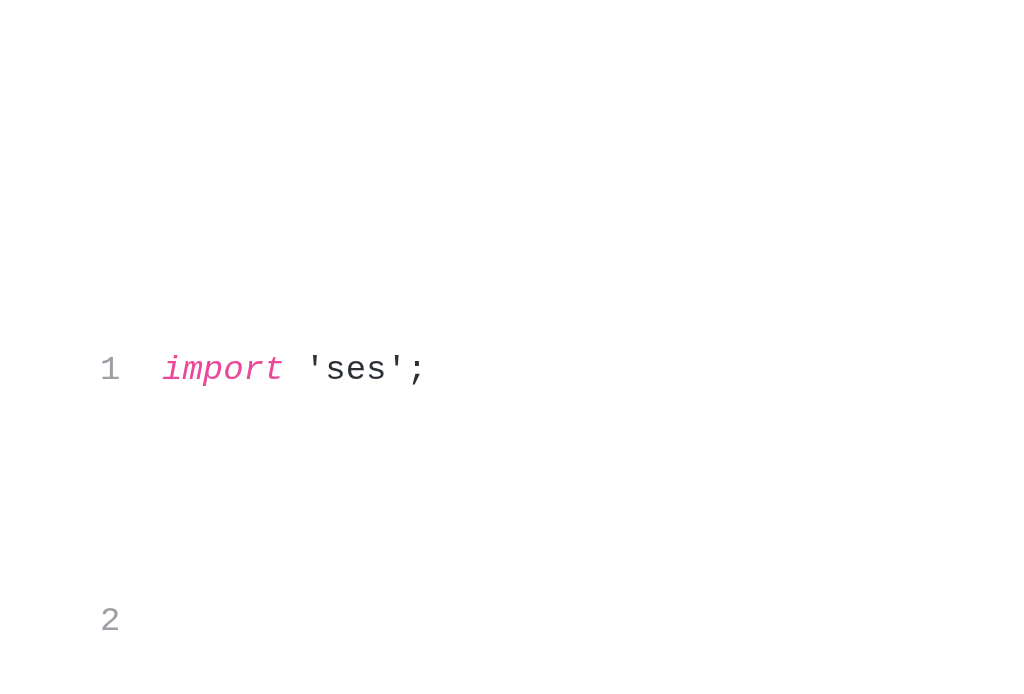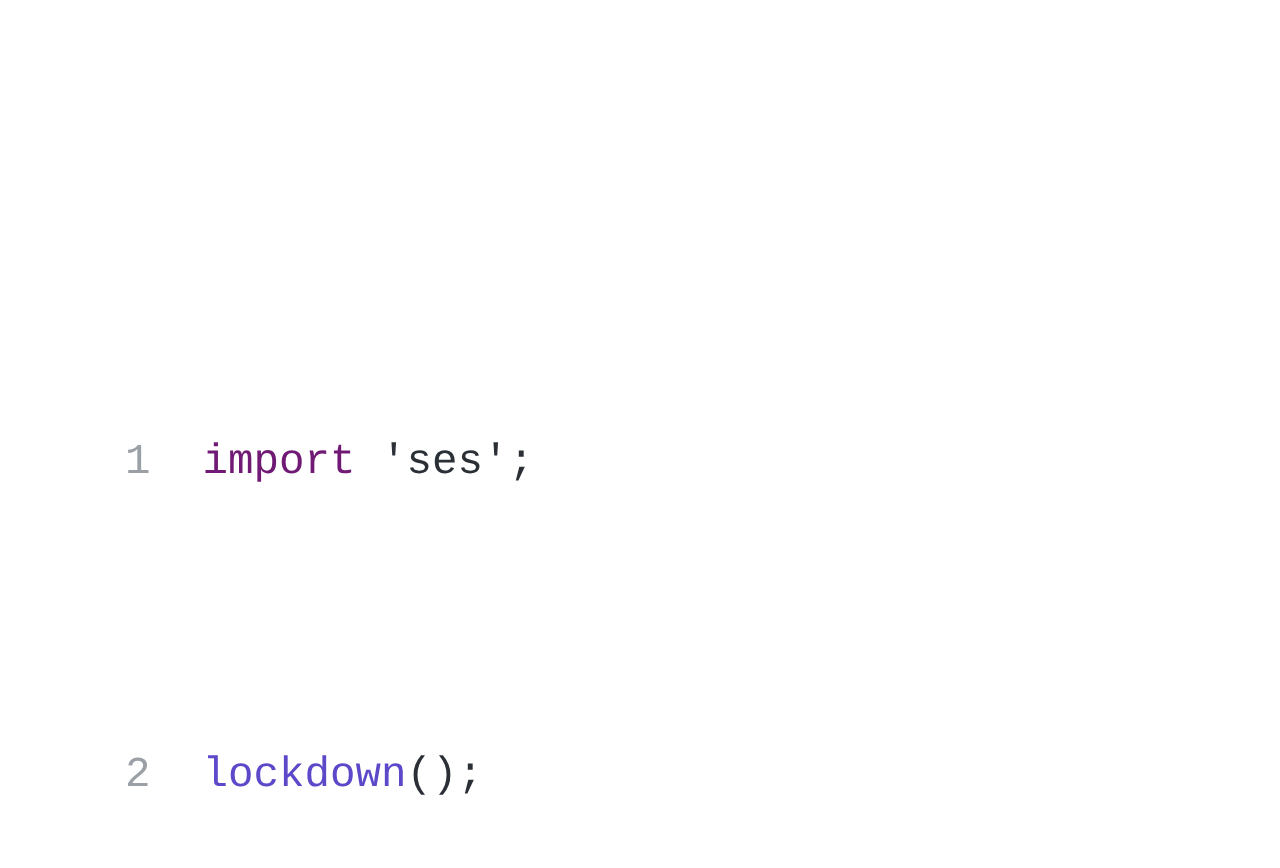--- a/index.html
+++ b/index.html
@@ -26,37 +26,36 @@
   .gutter {
     width: 62px;
     color: #9aa0a6;
     font-weight: 400;
     user-select: none;
     text-align: left;
   }
   .code {
     color: #2b2f36;
   }
-  .kw      { color: #701a75; } 
+  .kw      { color: #ec4899; font-style: italic; } 
   .str     { color: #2b2f36; } 
   .fn      { color: #5c49c9; } 
   .punct   { color: #2b2f36; } 
 </style>
 </head>
 <body>
 
 <div class="code-block">
 
   <div class="line">
     <span class="gutter">1</span>
     <span class="code"><span class="kw">import</span><span> </span><span class="str">'</span><span class="str">ses</span><span class="str">'</span><span class="punct">;</span></span>
   </div>
 
   <div class="line">
     <span class="gutter">2</span>
-    <span class="code"><span class="fn">lockdown</span><span class="punct">(</span><span class="punct">)</span><span class="punct">;</span></span>
   </div>
 
   
 
   
 
 </div>
 
 </body></html>

